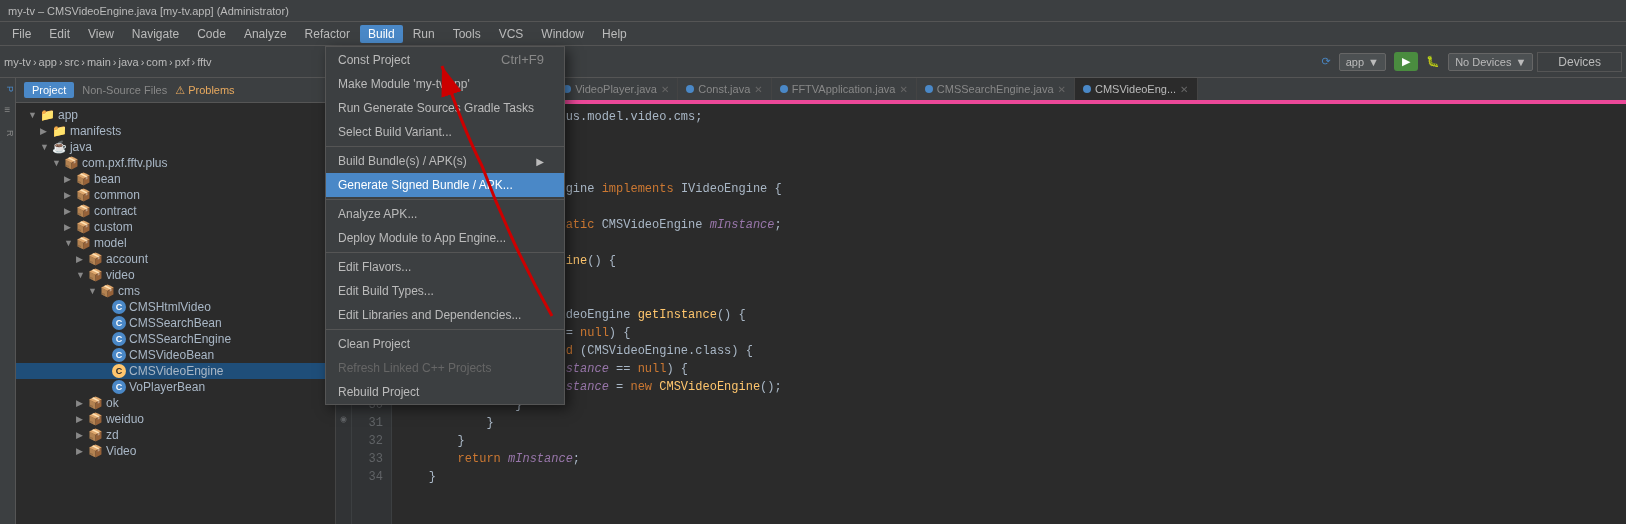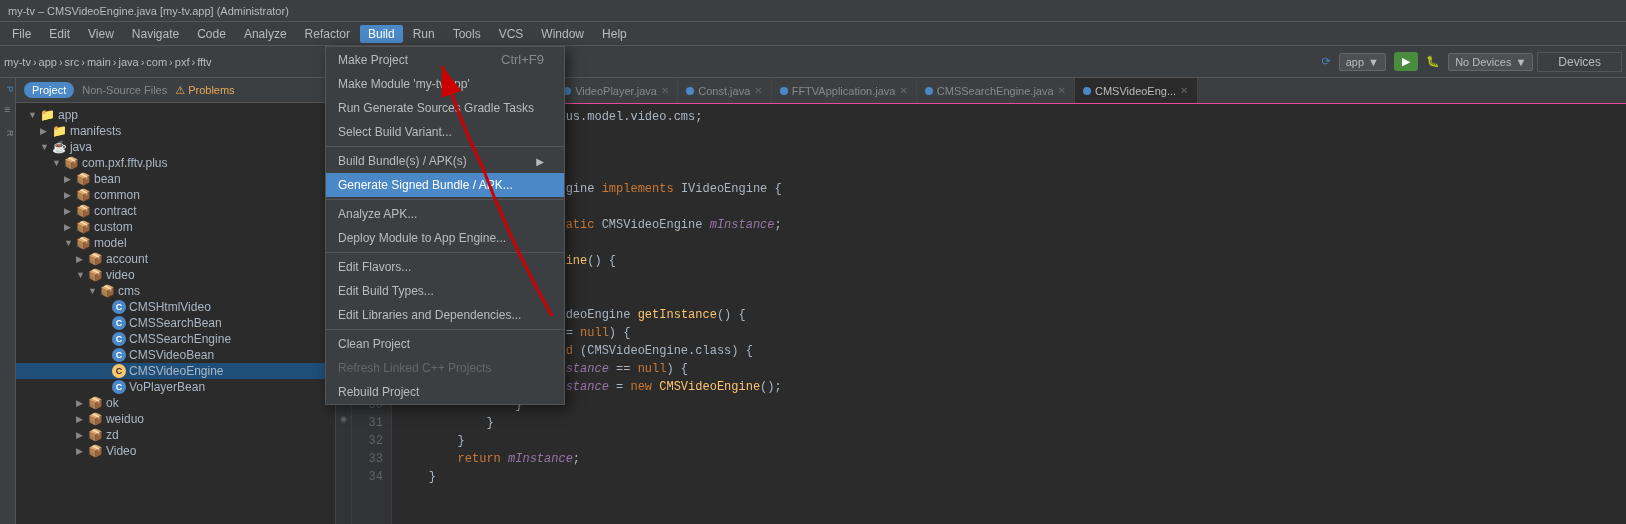--- a/index.html
+++ b/index.html
@@ -116,21 +116,21 @@
       display: flex;
       align-items: center;
       gap: 8px;
     }
     .panel-tab {
       padding: 2px 8px;
       cursor: pointer;
       font-size: 11px;
       color: #bbbbbb;
     }
-    .panel-tab.active { background: #4a88c7; color: #fff; border-radius: 8px; }
+    .panel-tab.active { background: #4a88c7; color: #fff; border-radius: 2px; }
 
     .tree-area {
       flex: 1;
       overflow-y: auto;
       overflow-x: hidden;
       padding: 4px 0;
     }
     .tree-item {
       display: flex;
       align-items: center;
@@ -182,21 +182,21 @@
       flex-direction: column;
       overflow: hidden;
     }
 
     
     .editor-tabs {
       background: #3c3f41;
       display: flex;
       align-items: center;
       height: 26px;
-      border-bottom: 1px solid #ec4899;
+      border-bottom: 4px solid #ec4899;
       overflow: hidden;
     }
     .editor-tab {
       display: flex;
       align-items: center;
       padding: 0 8px;
       height: 26px;
       border-right: 1px solid #444;
       cursor: pointer;
       font-size: 11px;
@@ -684,21 +684,21 @@
         <div class="code-line">        <span class="kw">return</span> <span class="hl-var">mInstance</span>;</div>
         <div class="code-line">    }</div>
       </div>
     </div>
   </div>
 </div>
 
 <div class="dropdown-overlay">
   <div class="dropdown-menu">
     <div class="dropdown-item">
-      <span>Make Project</span>
+      <span>Const Project</span>
       <span class="dropdown-shortcut">Ctrl+F9</span>
     </div>
     <div class="dropdown-item">
       <span>Make Module 'my-tv.app'</span>
     </div>
     <div class="dropdown-item">
       <span>Run Generate Sources Gradle Tasks</span>
     </div>
     <div class="dropdown-item">
       <span>Select Build Variant...</span>

